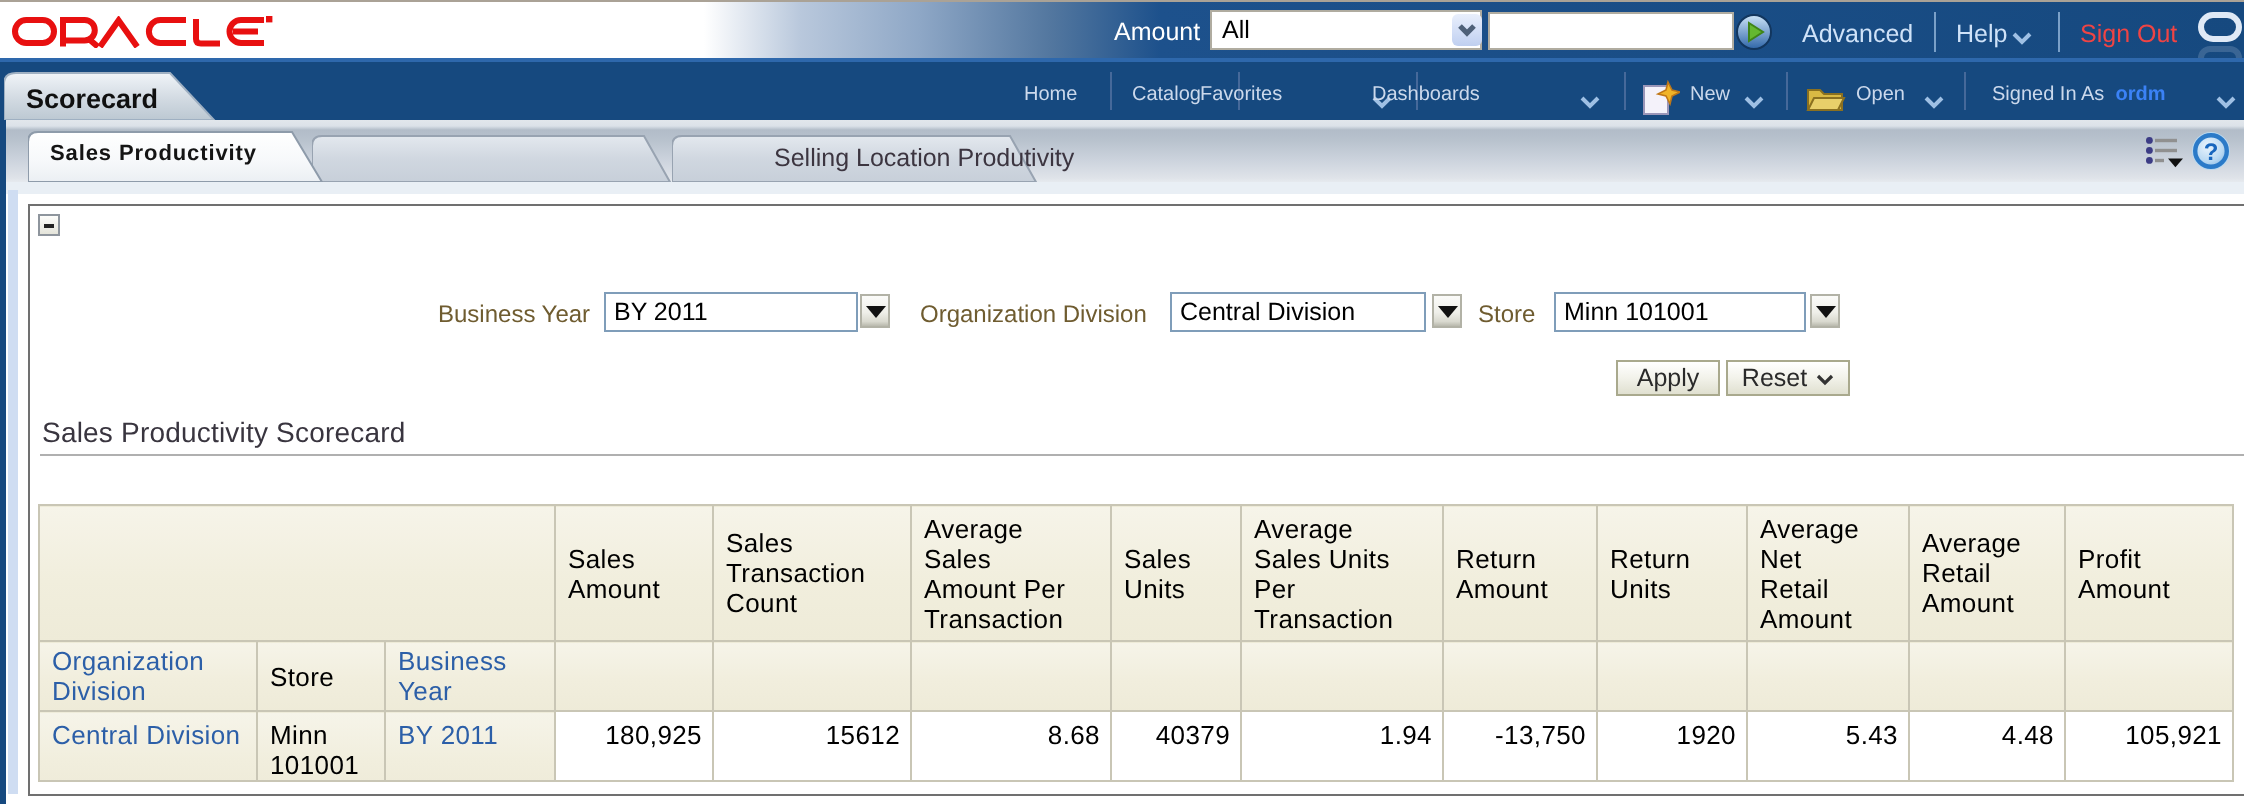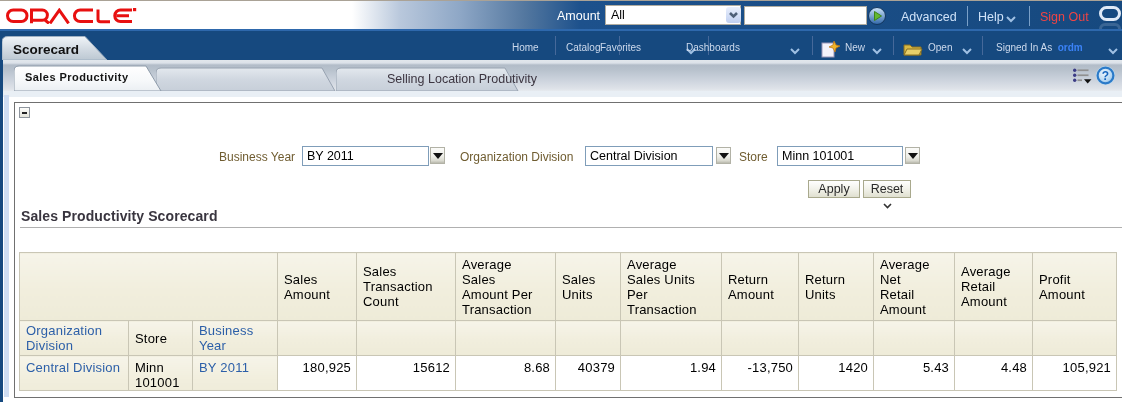--- a/index.html
+++ b/index.html
@@ -67,21 +67,21 @@
 .parrow { position:absolute; width:15px; height:17px;
   background:linear-gradient(180deg,#fbfbf9 0%,#efefe9 55%,#d9d9cf 85%,#b9b9ad 100%);
   border:1px solid #b2b2a6; }
 .parrow:after { content:""; position:absolute; left:2px; top:5px; width:0; height:0;
   border-left:5px solid transparent; border-right:5px solid transparent; border-top:6px solid #111; }
 
 .btn { position:absolute; height:18px; text-align:center;
   background:linear-gradient(180deg,#ffffff 0%,#f2f2ea 50%,#e0e0d0 100%);
   border:1px solid #a9a98d; font-size:12.5px; color:#2a2a2a; line-height:16px; }
 
-#title { left:21px; top:208px; font-size:14px; font-weight:bold; color:#39353f; letter-spacing:0.1px; }
+#title { left:21px; top:208px; font-size:14px; font-weight:normal; color:#39353f; letter-spacing:0.1px; }
 #titlehr { left:20px; top:227px; width:1102px; height:1px; background:#b0b0b0; }
 
 
 #tbl { position:absolute; left:19px; top:252px; border-collapse:collapse; table-layout:fixed; width:1097px;
   font-size:13px; letter-spacing:0.2px; line-height:15px; color:#000; }
 #tbl td { border:1px solid #c9c6b5; padding:2px 5px 2px 6px; vertical-align:middle; overflow:hidden; }
 #tbl { border:1px solid #86867c; }
 #tbl td.hdr { background:linear-gradient(180deg,#f6f4e9 0%,#f1eedd 55%,#eeebd8 100%); }
 #tbl td.num { background:#fff; text-align:right; vertical-align:top; padding:4px 5px 0 6px; }
 #tbl td.rh { background:linear-gradient(180deg,#f6f4e9 0%,#f1eedd 70%,#efecda 100%); vertical-align:top; padding-top:4px; padding-bottom:0; }
@@ -250,21 +250,21 @@
       <span>Central Division</span>
     </div>
   <div class="parrow" style="left:716px;top:147px"></div>
   <div class="plabel" style="left:739px;top:150px">Store</div>
   <div class="psel" style="left:777px;top:146px;width:126px">
       <span>Minn 101001</span>
     </div>
   <div class="parrow" style="left:905px;top:147px"></div>
 
   <div class="btn" style="left:808px;top:180px;width:52px">Apply</div>
-  <div class="btn" style="left:863px;top:180px;width:48px">Reset <svg width="9" height="6" style="margin-left:1px">
+  <div class="btn" style="left:863px;top:180px;width:62px">Reset <svg width="9" height="6" style="margin-left:1px">
         <polyline points="1,1 4.5,4.5 8,1" fill="none" stroke="#333" stroke-width="1.6"></polyline>
       </svg></div>
 
   <div class="abs" id="title">Sales Productivity Scorecard</div>
   <div class="abs" id="titlehr"></div>
 
   <table id="tbl">
     <colgroup>
       <col style="width:109px">
         <col style="width:64px">
@@ -312,20 +312,20 @@
     <tr class="r3">
       <td class="rh"><a>Central Division</a></td>
       <td class="rh">Minn 101001</td>
       <td class="rh"><a>BY 2011</a></td>
       <td class="num">180,925</td>
       <td class="num">15612</td>
       <td class="num">8.68</td>
       <td class="num">40379</td>
       <td class="num">1.94</td>
       <td class="num">-13,750</td>
-      <td class="num">1420</td>
+      <td class="num">1920</td>
       <td class="num">5.43</td>
       <td class="num">4.48</td>
       <td class="num">105,921</td>
     </tr>
   </tbody>
     </table>
 </div>
 
 </body></html>

